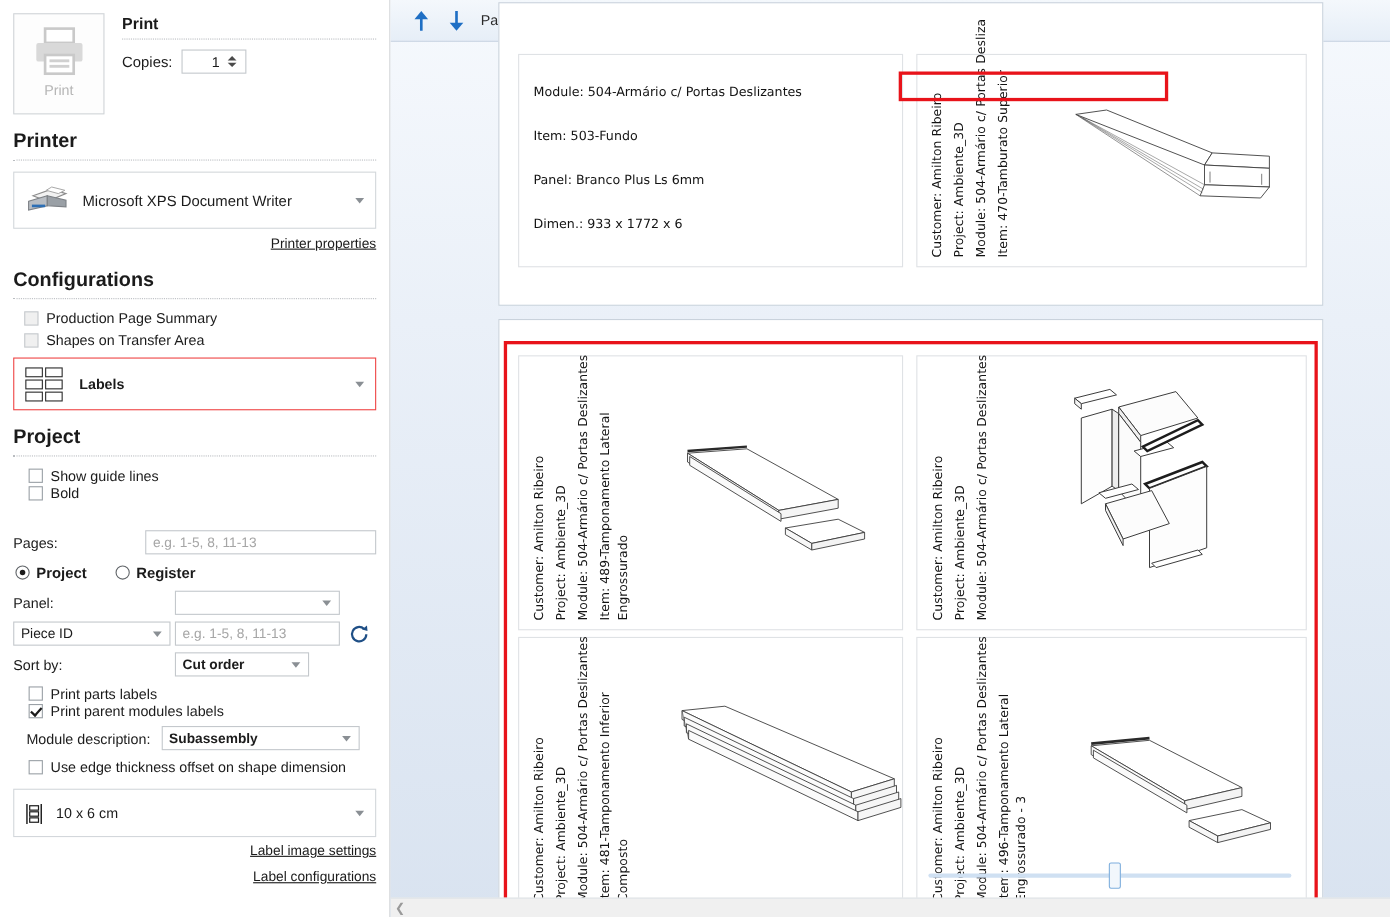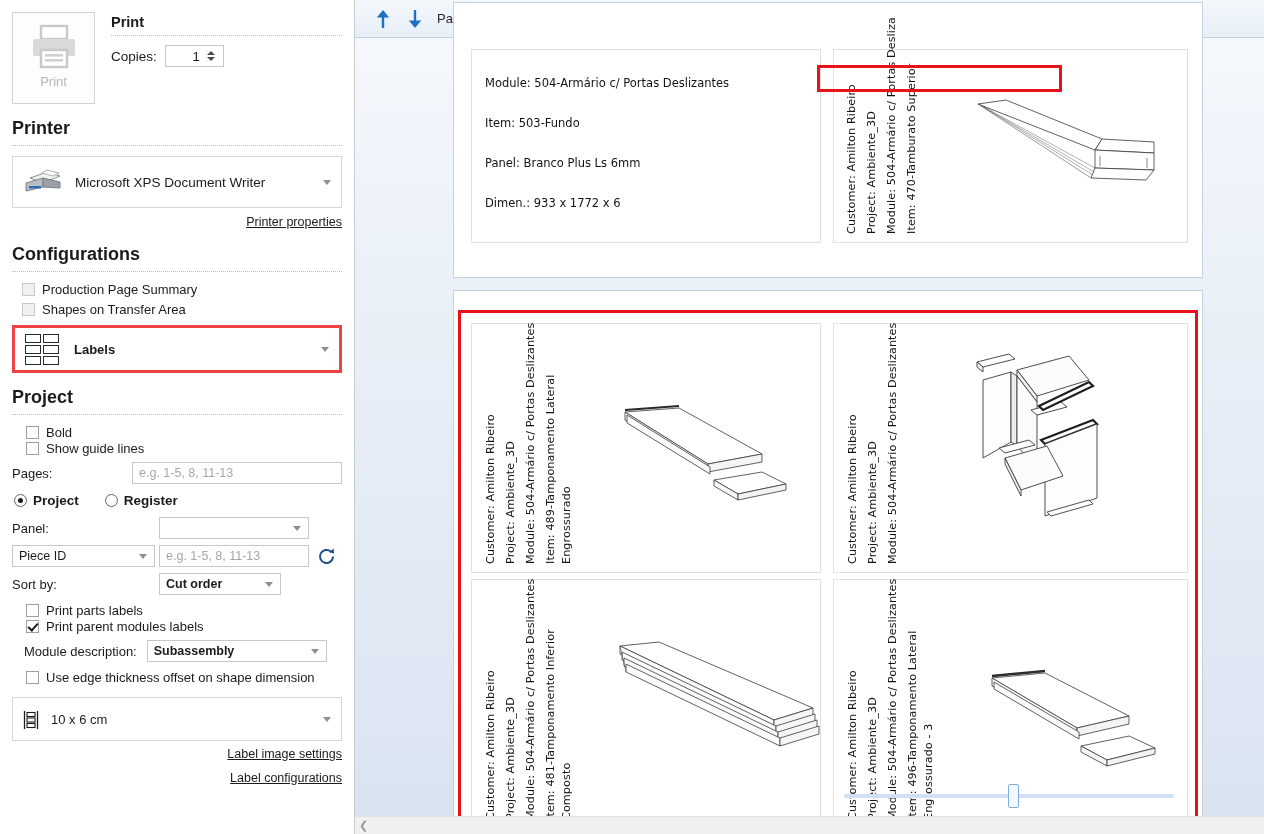--- a/index.html
+++ b/index.html
@@ -99,21 +99,21 @@
   .cbox.gray { border-color: #c6cace; background: #f0f0f0; }
   .cbox.checked::after {
     content: ""; position: absolute; left: 3px; top: 0px;
     width: 4px; height: 8px; border: solid #1b1b1b;
     border-width: 0 2px 2px 0; transform: rotate(42deg);
   }
   .cblabel { font-size: 13px; }
 
   
   .combo-labels {
-    border: 3px solid #ef4444; background: #fff;
+    border: 1px solid #ef4444; background: #fff;
     height: 48px; display: flex; align-items: center;
     padding: 0 10px; position: relative; margin-top: 8px;
   }
   .grid-icon { display: grid; grid-template-columns: repeat(2, 16px); grid-template-rows: repeat(3, 9px); gap: 2px; }
   .grid-icon i { display: block; border: 1.4px solid #2a2a2a; }
   .combo-labels .cb-text { margin-left: 15px; font-size: 13px; font-weight: bold; }
 
   
   .frow { display: flex; align-items: center; margin: 6px 0; }
   .frow .lab { font-size: 13px; width: 130px; }
@@ -313,28 +313,28 @@
         </span>
         <span class="cb-text">Labels</span>
         <span class="cb-caret"></span>
       </div>
 
       <div class="sec-head">Project</div>
       <div class="sec-rule"></div>
 
       <div class="cbrow tight">
         <span class="cbox"></span>
-        <span class="cblabel">Bold</span>
+        <span class="cblabel">Show guide lines</span>
       </div>
       <div class="cbrow tight">
         <span class="cbox"></span>
-        <span class="cblabel">Show guide lines</span>
-      </div>
-
-      <div class="frow" style="margin-top:6px;">
+        <span class="cblabel">Bold</span>
+      </div>
+
+      <div class="frow" style="margin-top:26px;">
         <span class="lab" style="width:120px;">Pages:</span>
         <input class="txtinput" style="width: 210px;" type="text" placeholder="e.g. 1-5, 8, 11-13">
       </div>
 
       <div class="radio-row">
         <span class="radio">
           <span class="rdot sel"></span>
           <span class="rlabel">Project</span>
         </span>
         <span class="radio" style="margin-left:16px;">

